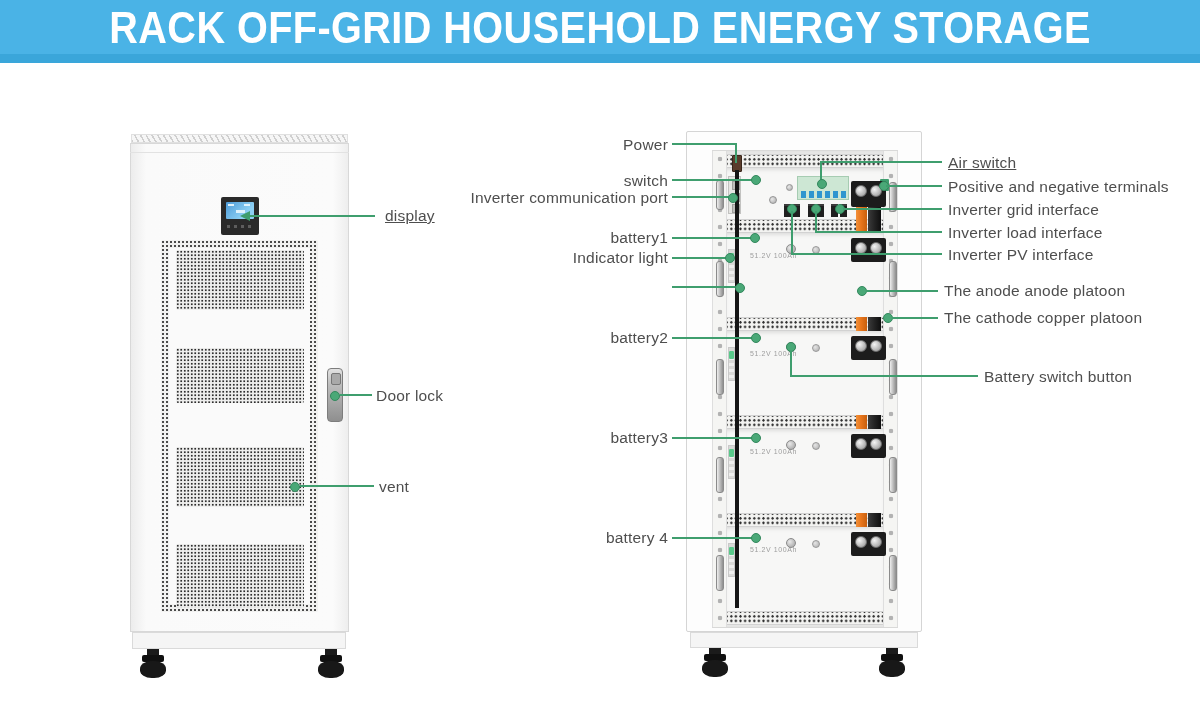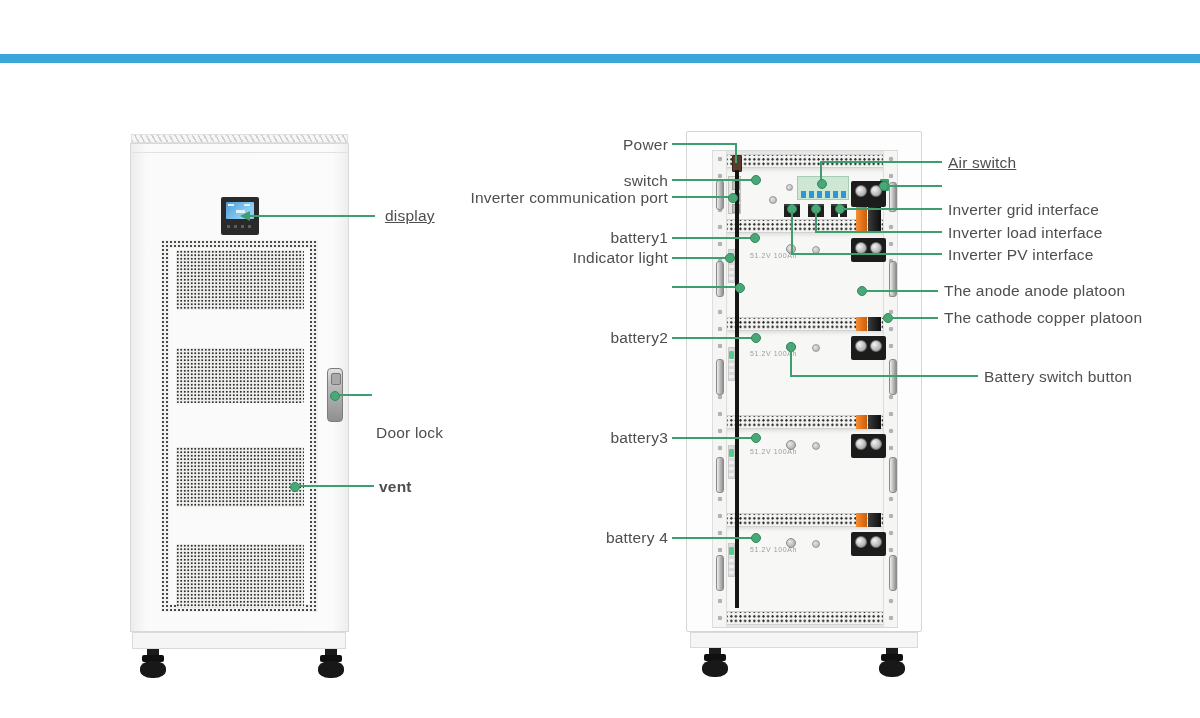--- a/index.html
+++ b/index.html
@@ -97,20 +97,23 @@
     background:radial-gradient(circle at 35% 35%,#e8e8e8,#a8a8a8);border:1px solid #949494;box-sizing:border-box;}
   .connector{position:absolute;top:204px;width:7px;height:13px;background:#1f1f1f;border-top:2px solid #3b3b3b;box-sizing:border-box;}
   .green-part{position:absolute;left:880px;top:179px;width:9px;height:12px;background:#3f9e6e;border-radius:1px;}
   .cable{position:absolute;left:735px;top:170px;width:4px;height:438px;background:#151515;}
 </style>
 </head>
 <body>
 
 <div class="stage">
 
+  <div class="banner">
+    <div class="banner-title">RACK OFF-GRID HOUSEHOLD ENERGY STORAGE</div>
+  </div>
   <div class="banner-strip"></div>
 
   <div>
     <div class="cab-hatch"></div>
     <div class="cab-body"></div>
     <div class="cab-seam"></div>
 
     <div class="display">
       <div class="display-screen">
         <i style="left:2px;top:2px;width:6px;height:2px;"></i>
@@ -256,25 +259,25 @@
         <div class="wheel"></div>
       </div>
   </div>
 
   <div class="arrow-left" style="left:240px;top:211px;"></div>
   <div class="hline" style="left:248px;top:215px;width:127px;"></div>
   <div class="lbl" style="left:385px;top:207px;text-decoration:underline;">display</div>
 
   <div class="dot" style="left:330px;top:391px;"></div>
   <div class="hline" style="left:340px;top:394px;width:32px;"></div>
-  <div class="lbl" style="left:376px;top:387px;margin-top:37px;">Door lock</div>
+  <div class="lbl" style="left:376px;top:387px;">Door lock</div>
 
   <div class="dot" style="left:290px;top:482px;"></div>
   <div class="hline" style="left:300px;top:485px;width:74px;"></div>
-  <div class="lbl" style="left:379px;top:478px;font-weight:bold;">vent</div>
+  <div class="lbl" style="left:379px;top:478px;">vent</div>
 
   <div class="hline" style="left:672px;top:143px;width:65px;"></div>
   <div class="vline" style="left:735px;top:143px;height:20px;"></div>
   <div class="lbl lbl-r" style="right:532px;top:136px;">Power</div>
 
   <div class="hline" style="left:672px;top:179px;width:80px;"></div>
   <div class="dot" style="left:751px;top:175px;"></div>
   <div class="lbl lbl-r" style="right:532px;top:172px;">switch</div>
 
   <div class="hline" style="left:672px;top:196px;width:58px;"></div>
@@ -304,20 +307,21 @@
   <div class="dot" style="left:751px;top:533px;"></div>
   <div class="lbl lbl-r" style="right:532px;top:529px;">battery 4</div>
 
   <div class="vline" style="left:820px;top:161px;height:21px;"></div>
   <div class="hline" style="left:820px;top:161px;width:122px;"></div>
   <div class="dot" style="left:817px;top:179px;"></div>
   <div class="lbl" style="left:948px;top:154px;text-decoration:underline;">Air switch</div>
 
   <div class="dot" style="left:879px;top:181px;"></div>
   <div class="hline" style="left:886px;top:185px;width:56px;"></div>
+  <div class="lbl" style="left:948px;top:178px;">Positive and negative terminals</div>
 
   <div class="dot" style="left:835px;top:204px;"></div>
   <div class="hline" style="left:843px;top:208px;width:99px;"></div>
   <div class="lbl" style="left:948px;top:201px;">Inverter grid interface</div>
 
   <div class="dot" style="left:811px;top:204px;"></div>
   <div class="vline" style="left:815px;top:211px;height:22px;"></div>
   <div class="hline" style="left:815px;top:231px;width:127px;"></div>
   <div class="lbl" style="left:948px;top:224px;">Inverter load interface</div>
 

